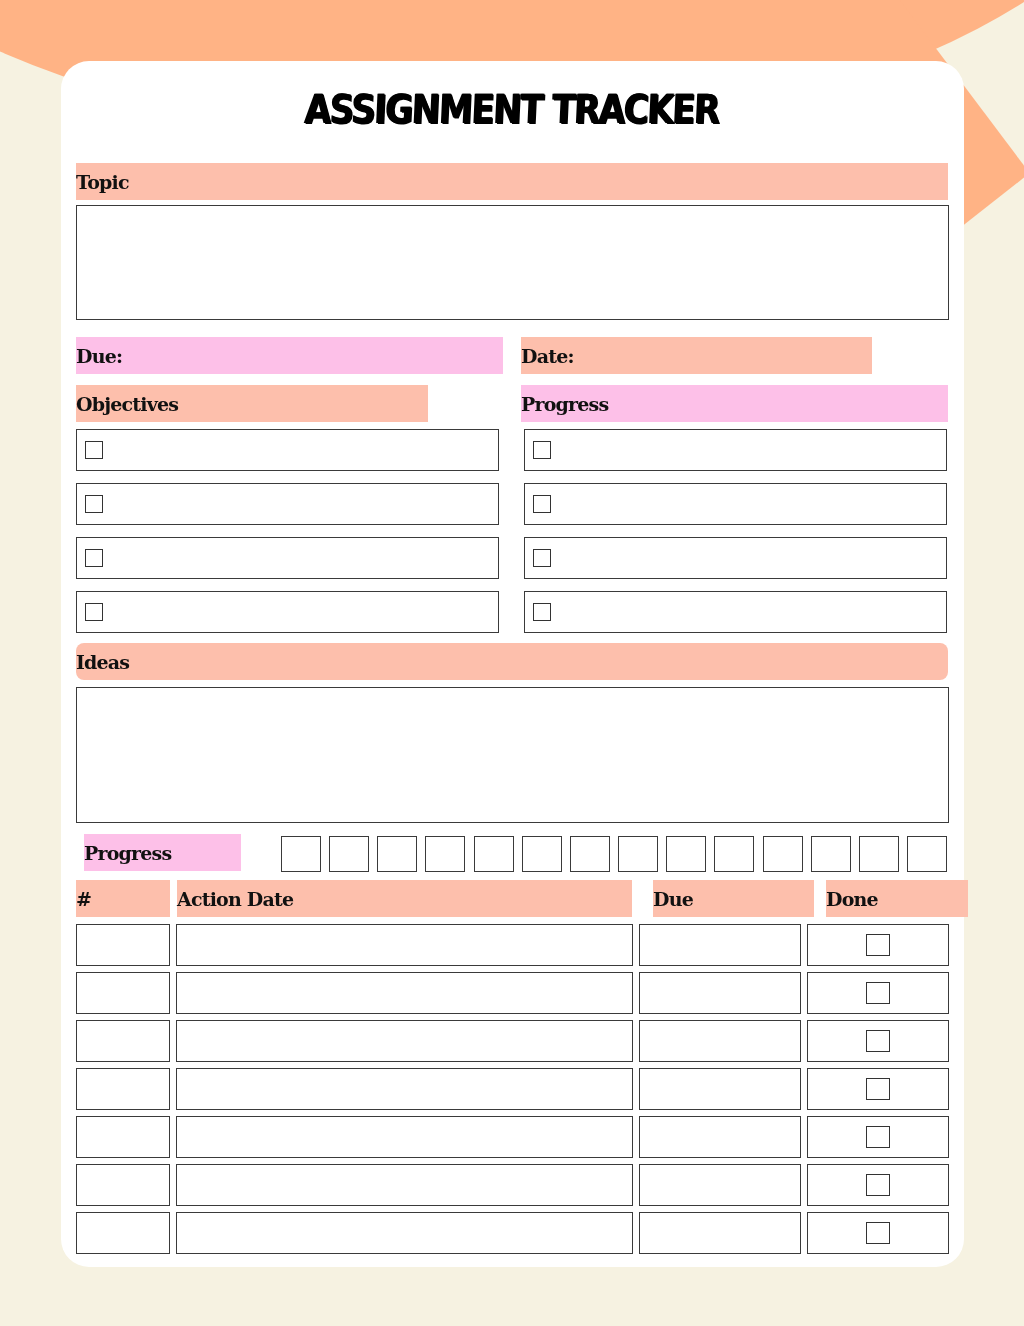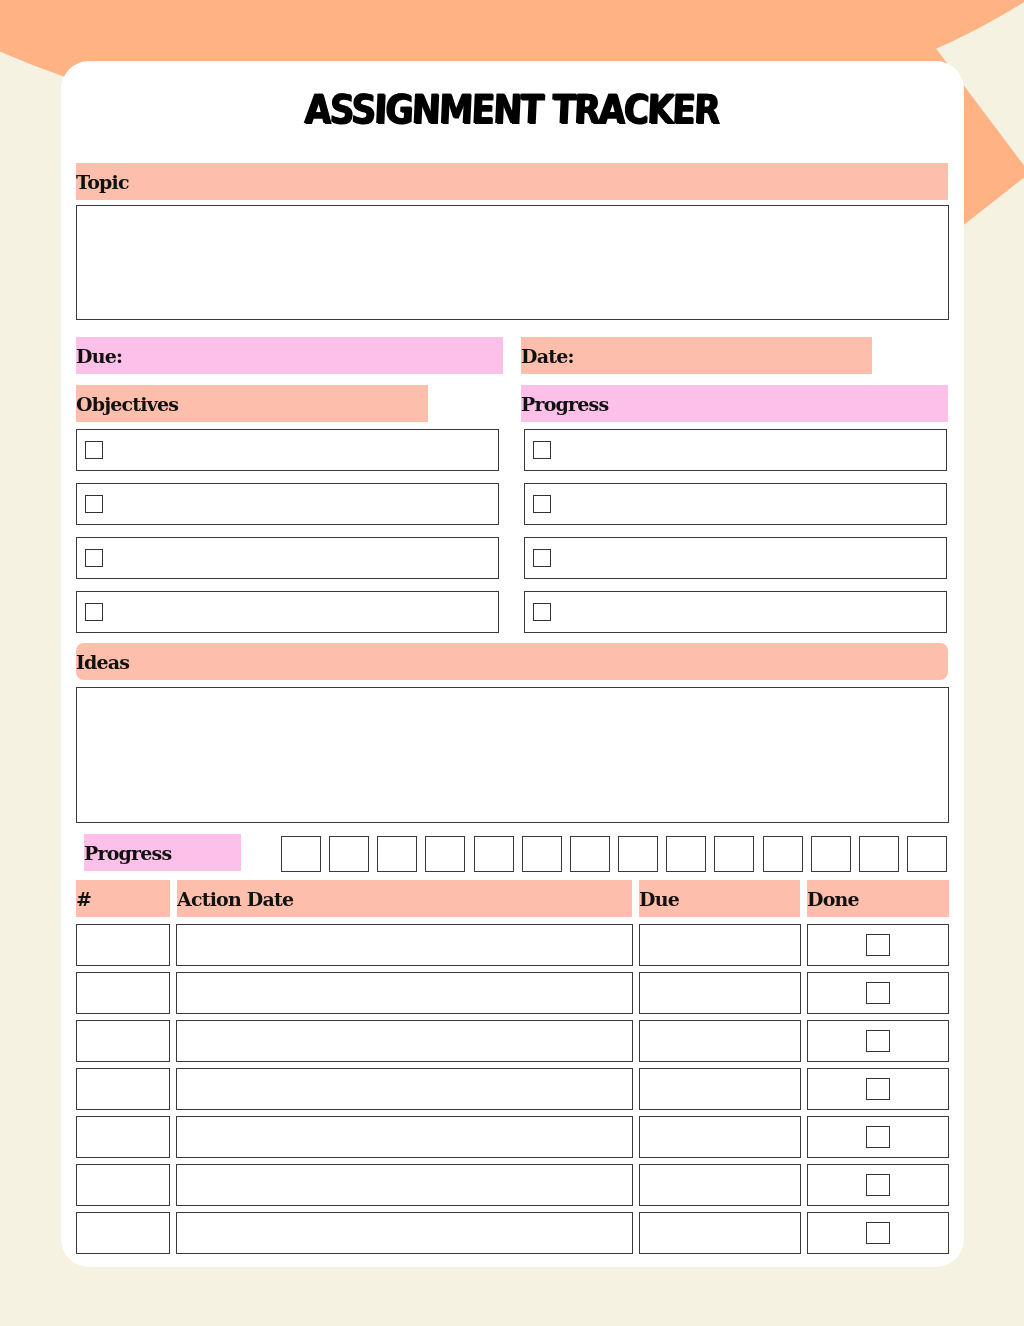--- a/index.html
+++ b/index.html
@@ -138,24 +138,24 @@
 <div class="pbox" style="left:811px;"></div>
 <div class="pbox" style="left:859px;"></div>
 <div class="pbox" style="left:907px;"></div>
 
 <div class="bar peach" style="left:76px; top:880px; width:94px;">
   <span>#</span>
 </div>
 <div class="bar peach" style="left:177px; top:880px; width:455px;">
   <span>Action Date</span>
 </div>
-<div class="bar peach" style="left:639px; top:880px; width:161px;">
+<div class="bar peach" style="left:653px; top:880px; width:161px;">
   <span>Due</span>
 </div>
-<div class="bar peach" style="left:807px; top:880px; width:142px;">
+<div class="bar peach" style="left:826px; top:880px; width:142px;">
   <span>Done</span>
 </div>
 
 <div>
 
   <div class="box" style="left:76px; top:924px; width:94px; height:42px;"><span></span></div>
   <div class="box" style="left:176px; top:924px; width:457px; height:42px;"><span></span></div>
   <div class="box" style="left:639px; top:924px; width:162px; height:42px;"><span></span></div>
   <div class="box" style="left:807px; top:924px; width:142px; height:42px;">
       <div class="done-cb"></div>

